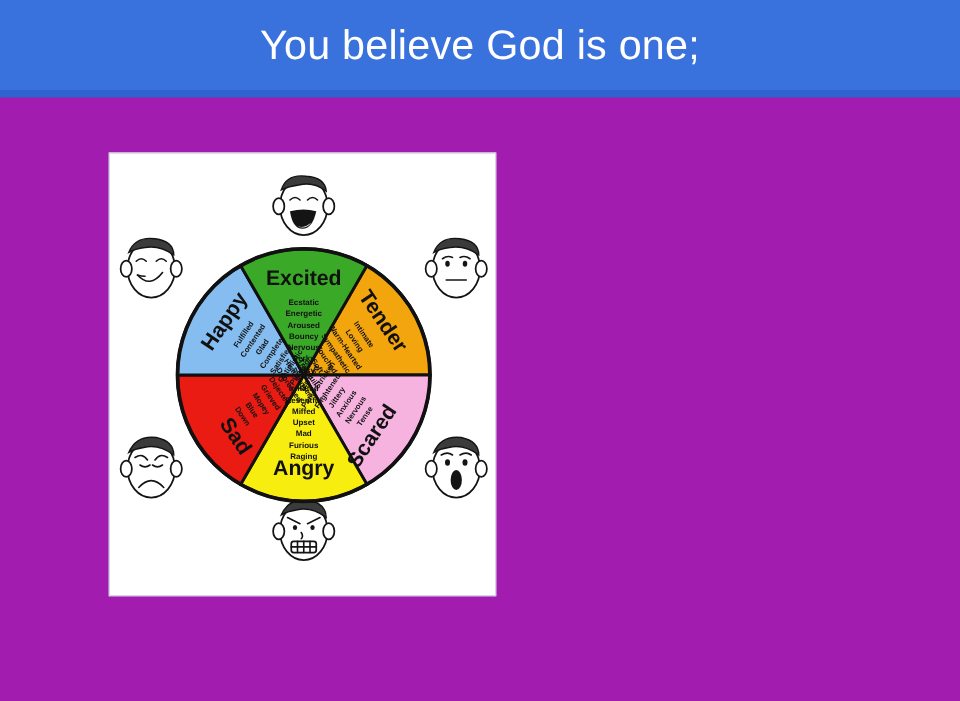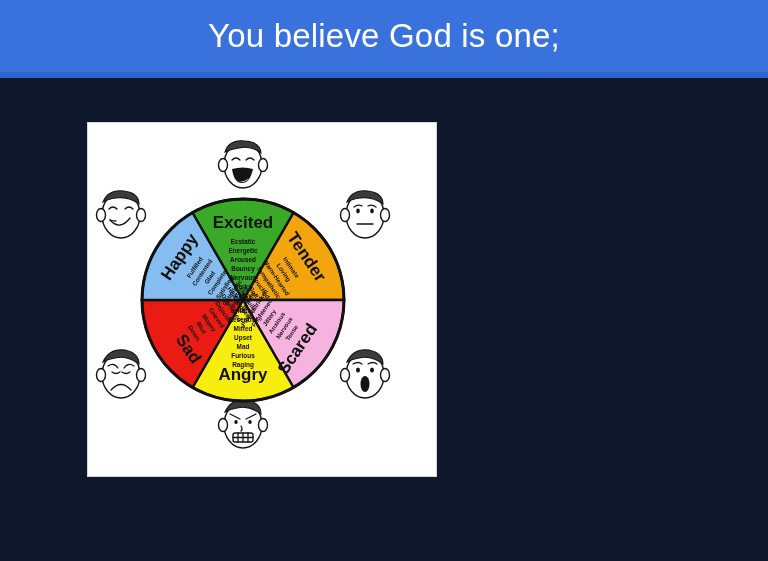--- a/index.html
+++ b/index.html
@@ -9,21 +9,21 @@
     height: 561px;
     overflow: hidden;
     background: #1b3c74;
     font-family: "Liberation Sans", sans-serif;
   }
 
   #slide {
     position: relative;
     width: 768px;
     height: 561px;
-    background: #0f172a;
+    background: #a21caf;
   }
 
   
   #header-band {
     position: absolute;
     left: 0; top: 0;
     width: 768px;
     height: 72px;
     background: #3a72dd;
   }
@@ -46,21 +46,21 @@
     font-weight: 400;
     letter-spacing: 0.2px;
     white-space: nowrap;
   }
 
   
   #wheel-figure {
     position: absolute;
     left: 87px;
     top: 122px;
-    width: 350px;
+    width: 310px;
     height: 355px;
     background: #ffffff;
     box-sizing: border-box;
     border: 1px solid #cfd6e4;
   }
 
   #wheel-stage {
     position: absolute;
     left: 0; top: 0;
     width: 310px;

